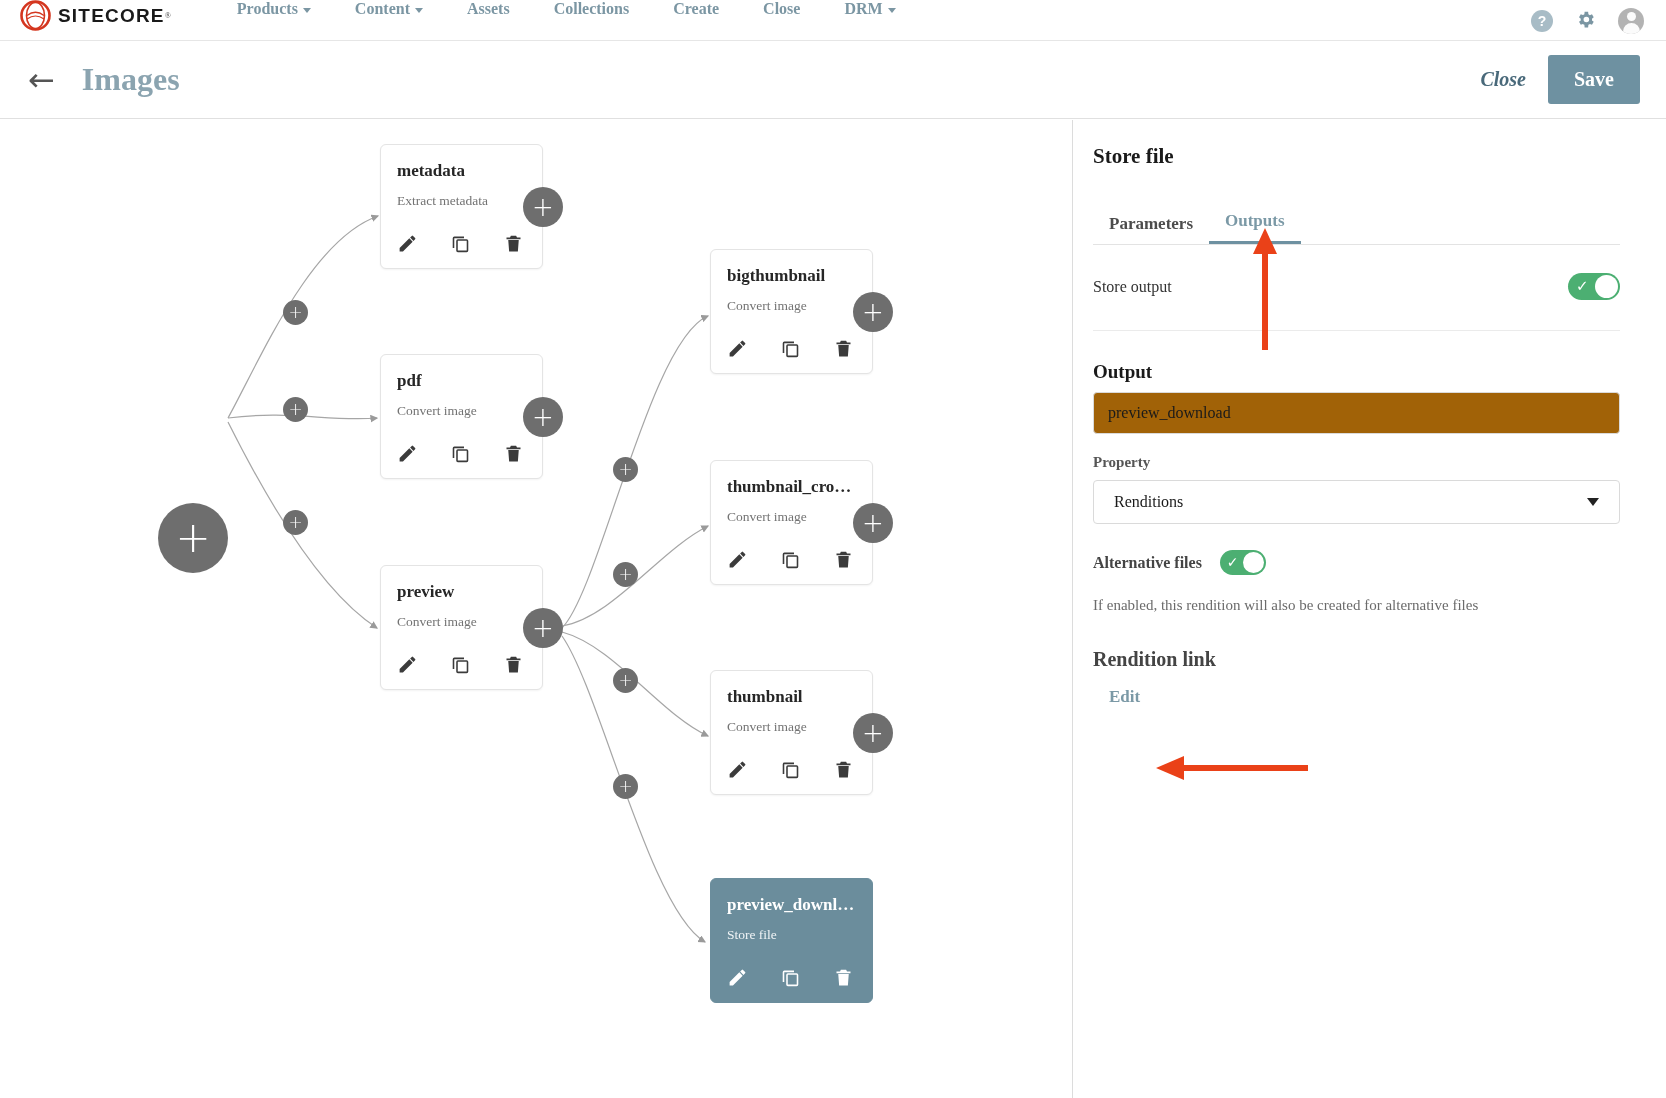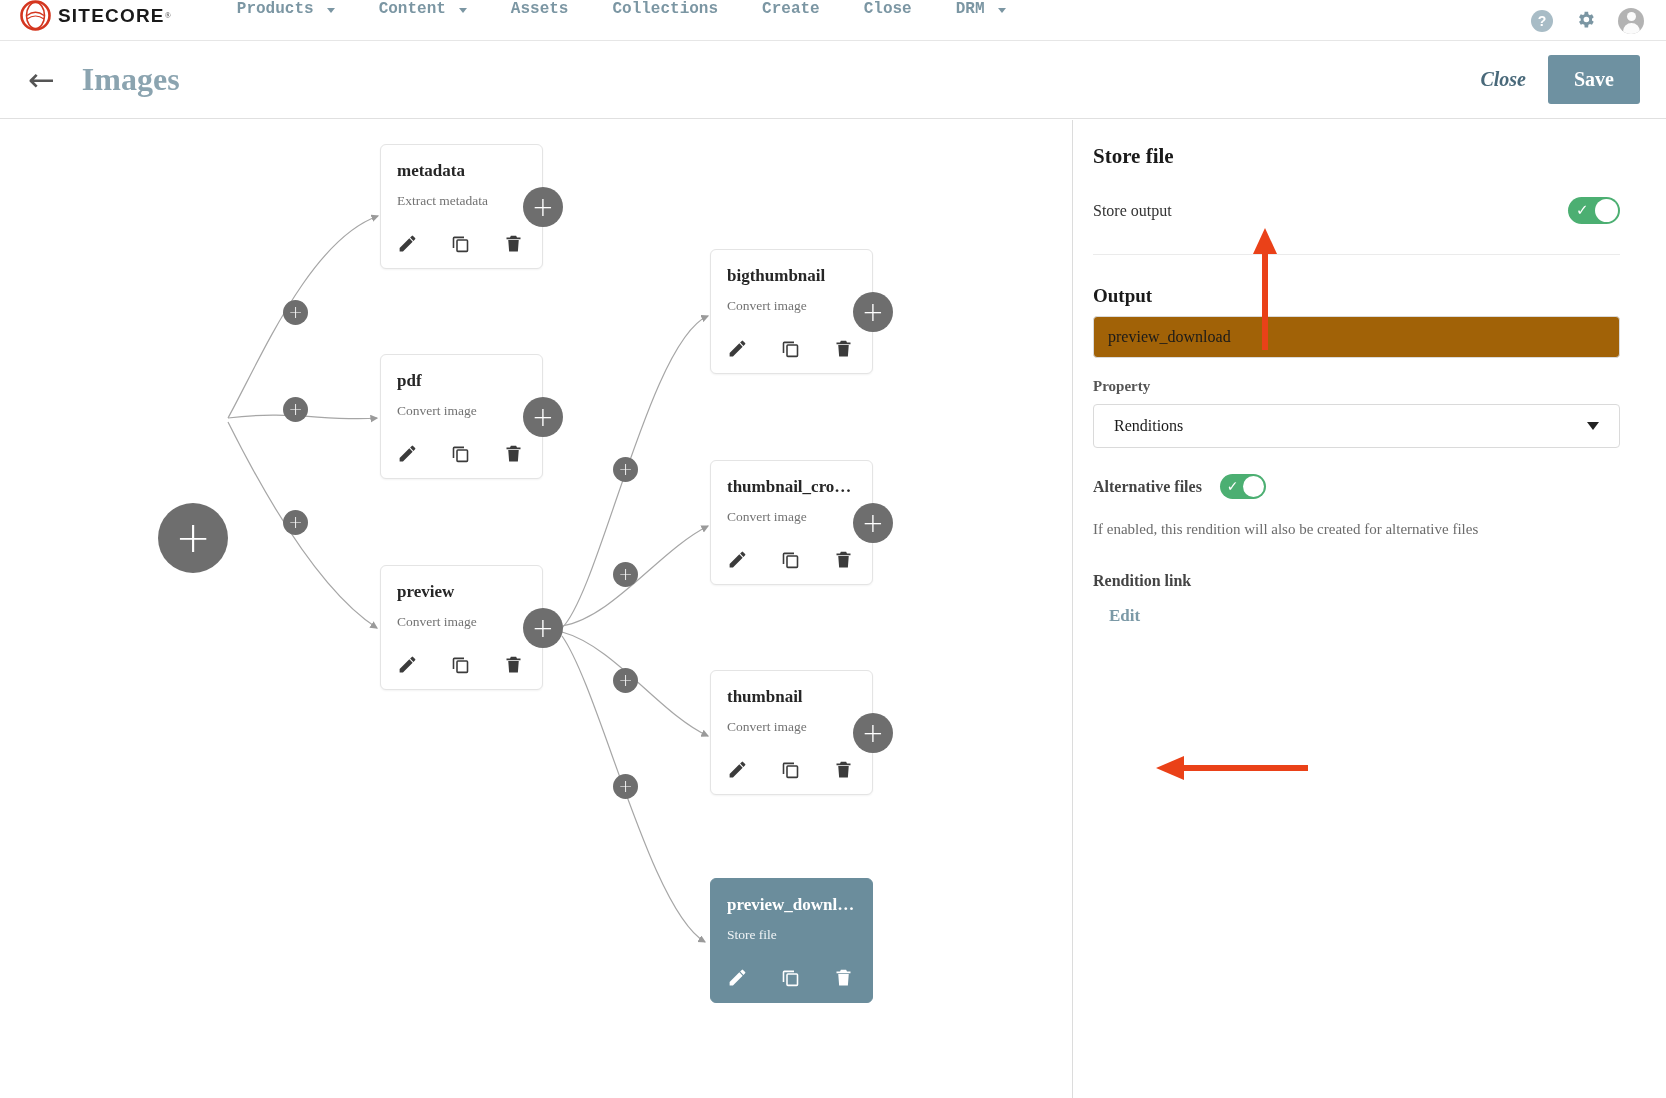--- a/index.html
+++ b/index.html
@@ -21,24 +21,24 @@
   .brand-logo { width: 31px; height: 31px; position: relative; }
   .brand-word {
     font-family: "Liberation Sans", sans-serif;
     font-weight: bold; font-size: 19px; letter-spacing: 1.2px;
     color: #1a1a1a; margin-left: 7px;
   }
   .brand-tm { font-size: 8px; vertical-align: super; color: #444; }
 
   .nav { display: flex; align-items: center; margin-left: 44px; gap: 0px; }
   .nav-item {
-    font-family: Liberation Mono, monospace;
+    font-family: Liberation Serif, serif;
     font-size: 16px; color: #7b96a3; font-weight: bold;
     padding: 0 22px; cursor: pointer; white-space: nowrap;
-    display: flex; align-items: center; gap: 13px;
+    display: flex; align-items: center; gap: 5px;
   }
   .caret {
     width: 0; height: 0; border-left: 4px solid transparent;
     border-right: 4px solid transparent; border-top: 5px solid #7b96a3;
     display: inline-block; margin-top: 3px;
   }
 
   .topbar-right {
     position: absolute; right: 22px; top: 0; height: 41px;
     display: flex; align-items: center; gap: 22px;
@@ -206,21 +206,21 @@
     border-right: 6px solid transparent; border-top: 8px solid #222;
   }
   .inline-row { display: flex; align-items: center; gap: 18px; margin-top: 26px; }
   .inline-label {
     font-size: 16px; font-weight: bold; color: #444; font-family: "Liberation Serif", serif;
   }
   .hint {
     font-size: 15px; color: #6b6b6b; margin-top: 22px; font-family: "Liberation Serif", serif;
   }
   .link-head {
-    font-size: 16px; font-weight: bold; color: #444; margin-top: 34px;
+    font-size: 20px; font-weight: bold; color: #444; margin-top: 34px;
     font-family: "Liberation Serif", serif;
   }
   .edit-link {
     font-size: 17px; font-weight: bold; color: #7b99a6; margin-top: 16px;
     margin-left: 16px; cursor: pointer; display: inline-block;
     font-family: "Liberation Serif", serif;
   }
 
   
   .annot { position: absolute; pointer-events: none; }
@@ -487,20 +487,24 @@
             <path d="M9 3h6l1 2h4v2H4V5h4l1-2zM6 8h12l-1 13H7L6 8z"></path>
           </svg>
       </span>
     </div>
   </div>
 </div>
 
 <div class="panel">
   <div class="panel-title">Store file</div>
 
+  <div class="tabs">
+    <div class="tab">Parameters</div>
+    <div class="tab active">Outputs</div>
+  </div>
 
   <div class="row-toggle">
     <span class="row-label">Store output</span>
     <span class="toggle">
       <span class="chk">✓</span>
       <span class="knob"></span>
     </span>
   </div>
 
   <div class="section-head">Output</div>

